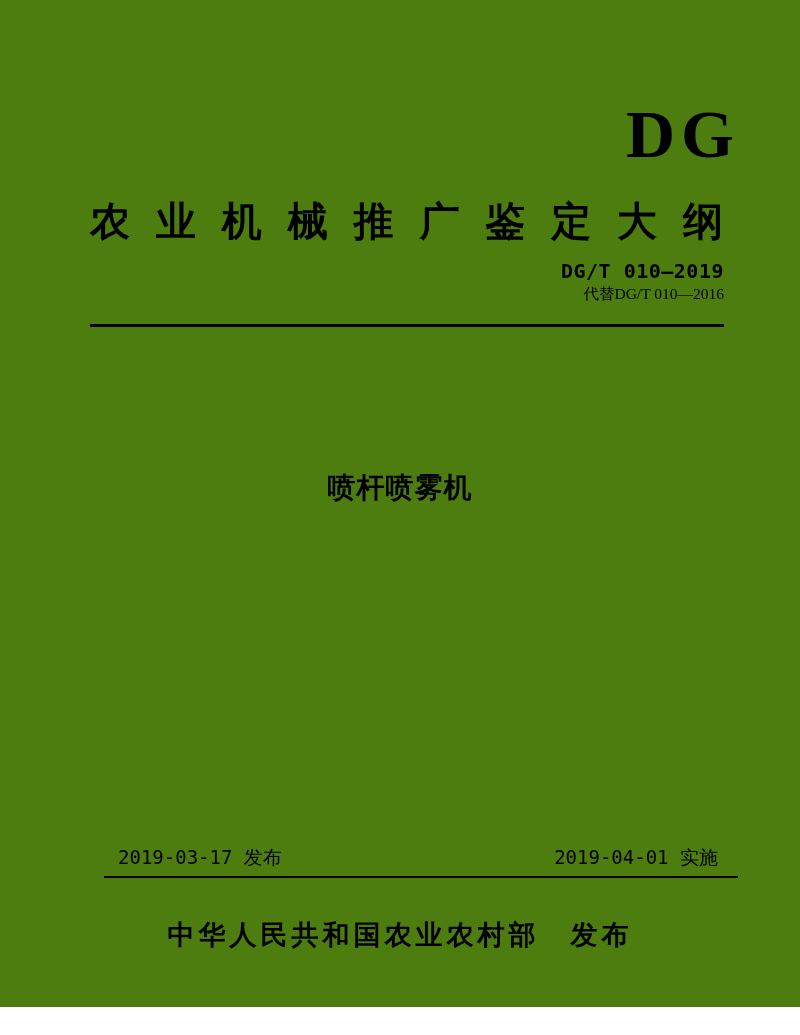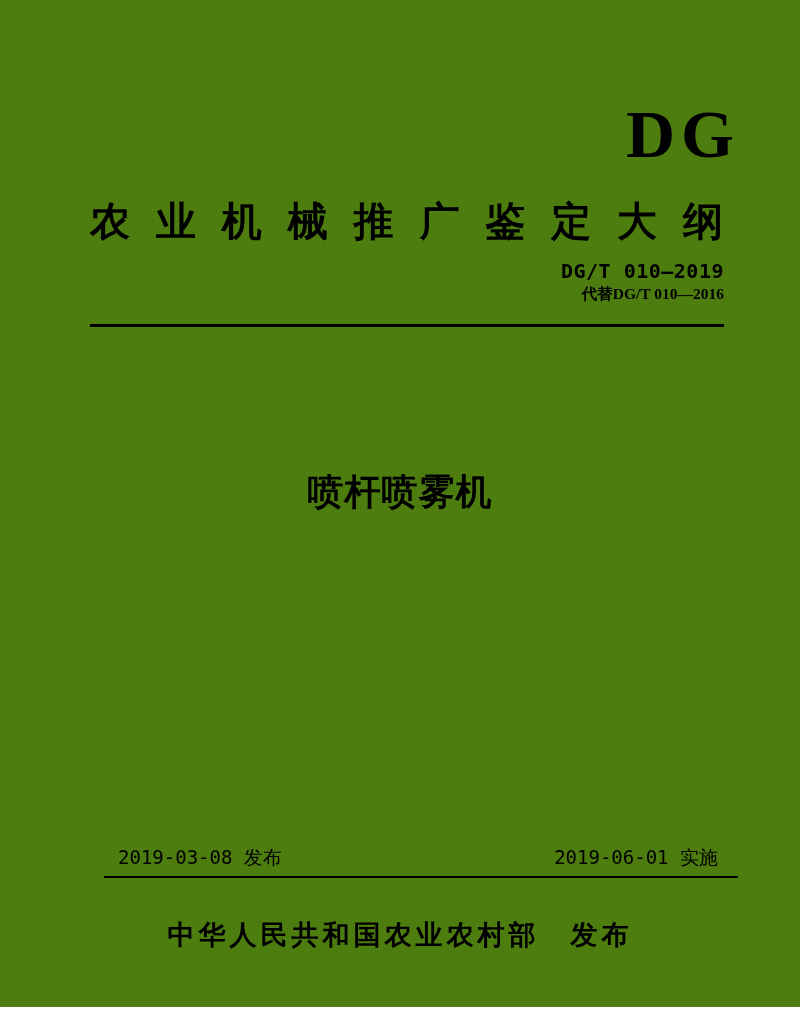--- a/index.html
+++ b/index.html
@@ -50,39 +50,38 @@
     font-weight: bold;
     line-height: 1.1;
     letter-spacing: 0.5px;
     text-align: center;
   }
   .replaces {
     font-family: "Liberation Serif", serif;
     font-size: 15.5px;
     line-height: 1.25;
     margin-top: 2px;
-    font-weight: bold;
   }
   .rule {
     position: absolute;
     background: #000000;
   }
   .rule-top {
     top: 324px;
     left: 90px;
     width: 634px;
     height: 2.5px;
   }
   .doc-title {
     position: absolute;
     top: 474px;
     left: 0;
     width: 800px;
     text-align: center;
-    font-size: 36px;
+    font-size: 28px;
     font-weight: bold;
     line-height: 1;
     letter-spacing: 1px;
   }
   .date-row {
     position: absolute;
     top: 846px;
     left: 118px;
     right: 82px;
     display: flex;
@@ -135,21 +134,21 @@
   <div class="std-block">
     <div class="std-no">DG/T 010—2019</div>
     <div class="replaces">代替DG/T 010—2016</div>
   </div>
 
   <div class="rule rule-top"></div>
 
   <div class="doc-title">喷杆喷雾机</div>
 
   <div class="date-row">
-    <span>2019-03-08 发布</span>
-    <span>2019-06-01 实施</span>
+    <span>2019-03-17 发布</span>
+    <span>2019-04-01 实施</span>
   </div>
 
   <div class="rule rule-bottom"></div>
 
   <div class="publisher">中华人民共和国农业农村部　发布</div>
 
 </div>
 
 </body></html>

